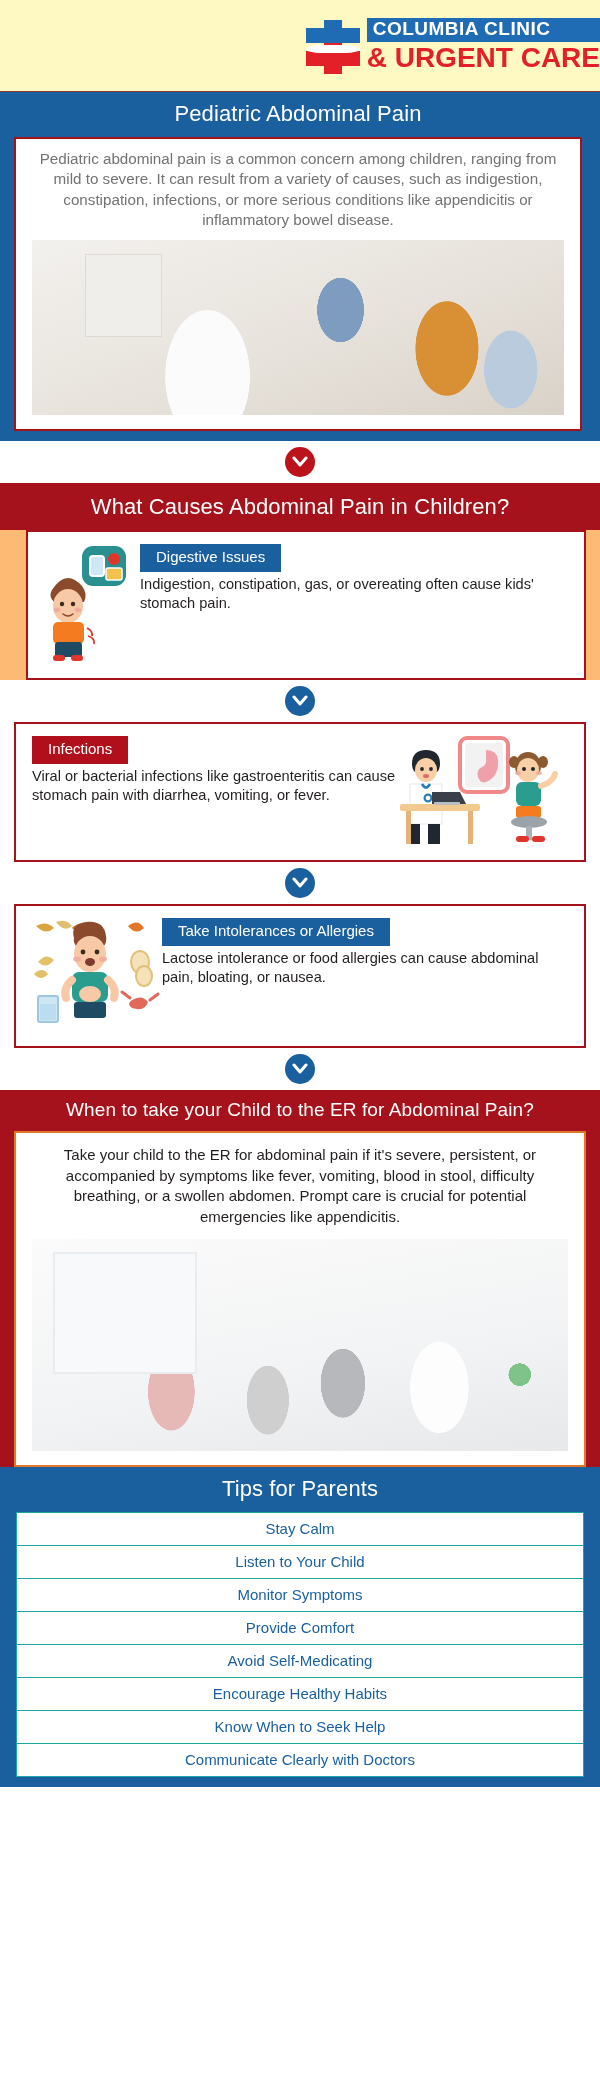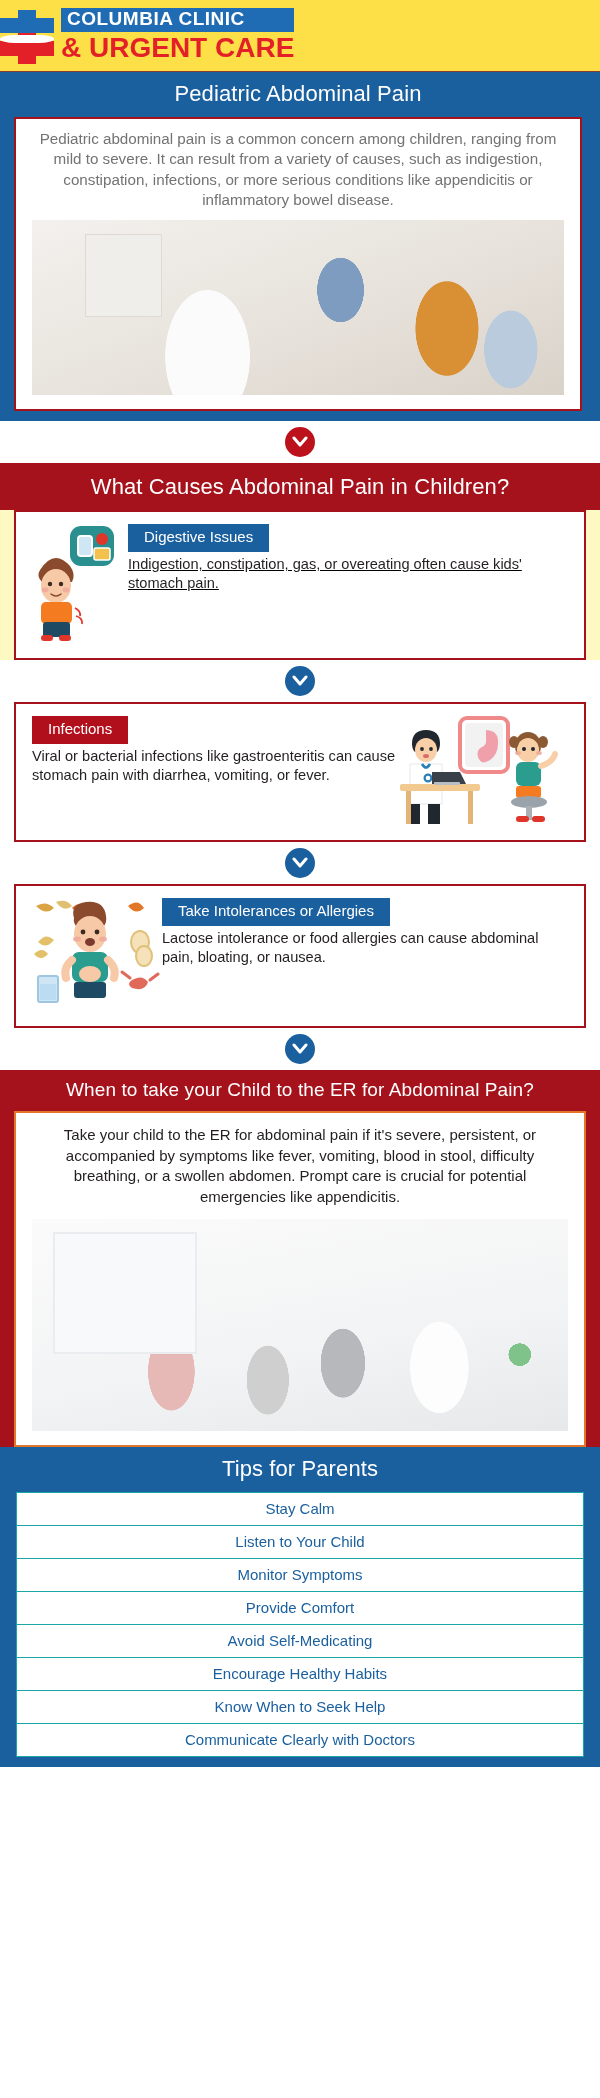--- a/index.html
+++ b/index.html
@@ -5,25 +5,25 @@
   * { box-sizing: border-box; margin: 0; padding: 0; }
   body {
     width: 600px;
     background: #ffffff;
     font-family: "Liberation Sans", sans-serif;
     -webkit-font-smoothing: antialiased;
   }
 
   
   .header {
-    height: 72px;
-    background: #fde047;
+    height: 92px;
+    background: #fef9c3;
     display: flex;
     align-items: center;
-    justify-content: flex-start;
+    justify-content: flex-end;
     border-bottom: 1px solid #8c3b2e;
   }
   .logo { display: flex; align-items: center; gap: 7px; }
   .logo-cross { position: relative; width: 54px; height: 56px; }
   .cross-blue {
     position: absolute; left: 0; top: 2px; width: 54px; height: 32px;
   }
   .cross-blue::before {
     content: ""; position: absolute; left: 18px; top: 0; width: 18px; height: 32px;
     background: #1f6cb4;
@@ -126,21 +126,21 @@
     width: 30px; height: 30px; border-radius: 50%;
     display:flex; align-items:center; justify-content:center;
     margin: 6px 0;
   }
   .chev.red { background: #bb121c; }
   .chev.blue { background: #1a5f9e; }
   .chev svg { display:block; }
 
   
   .sec2-head { background:#a5121b; padding: 2px 0 0 0; }
-  .sec2-body { background:#fef9c3; padding: 0 0 0 0; text-decoration: underline; }
+  .sec2-body { background:#fdba74; padding: 0 0 0 12px; }
 
   .card {
     margin: 0 14px;
     background:#ffffff;
     border:2px solid #a5121b;
     position: relative;
     overflow: hidden;
   }
   .card-pad { padding: 12px 16px 12px 16px; min-height: 110px; }
 

